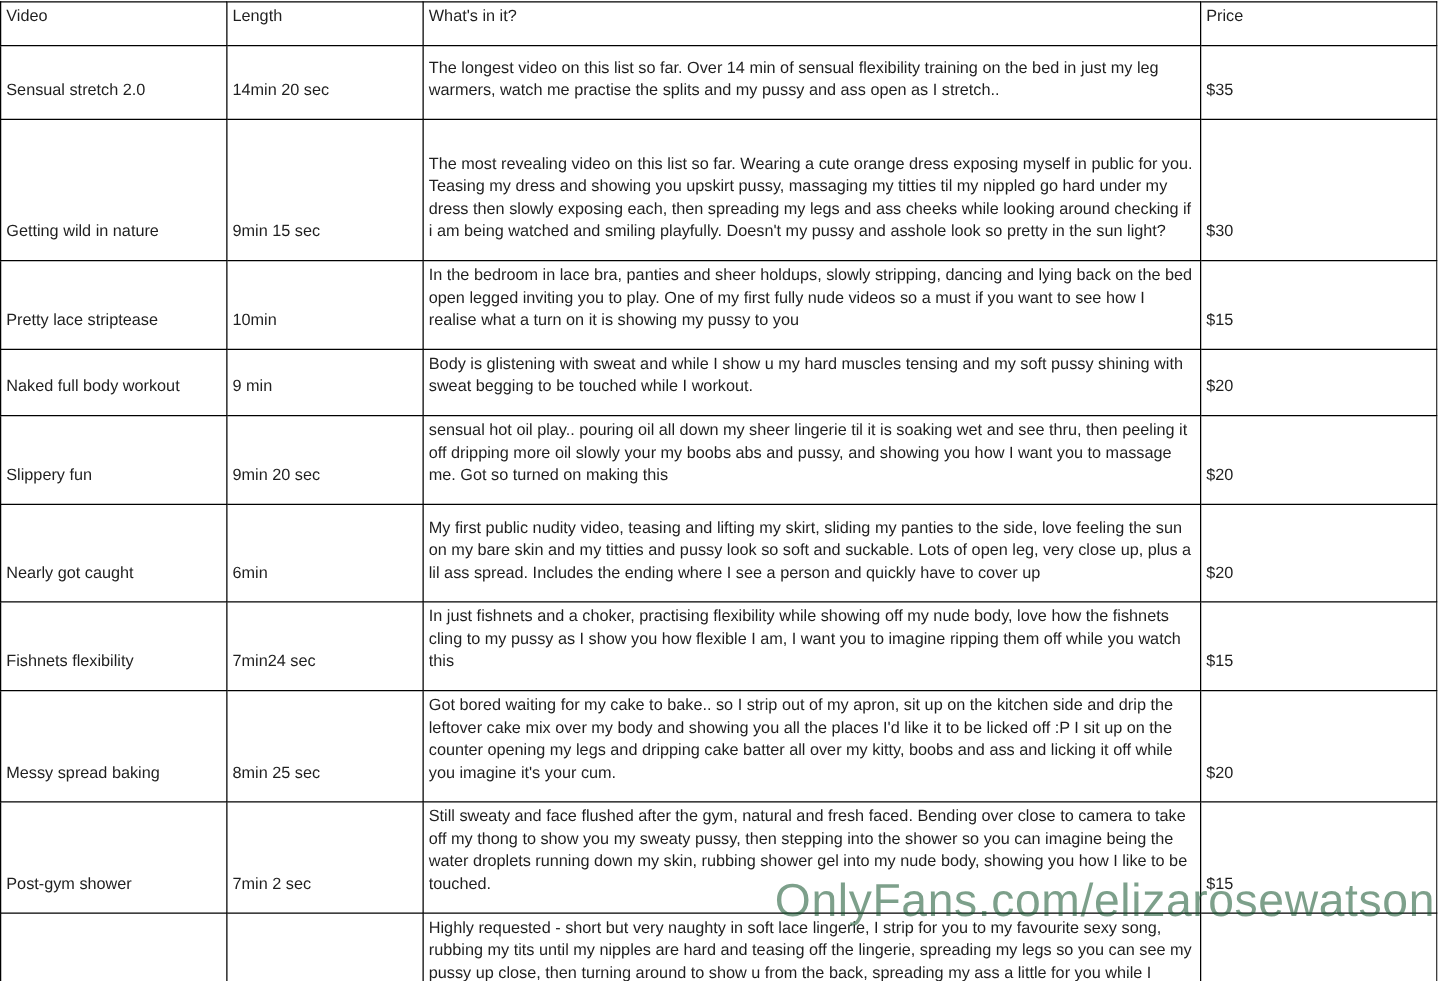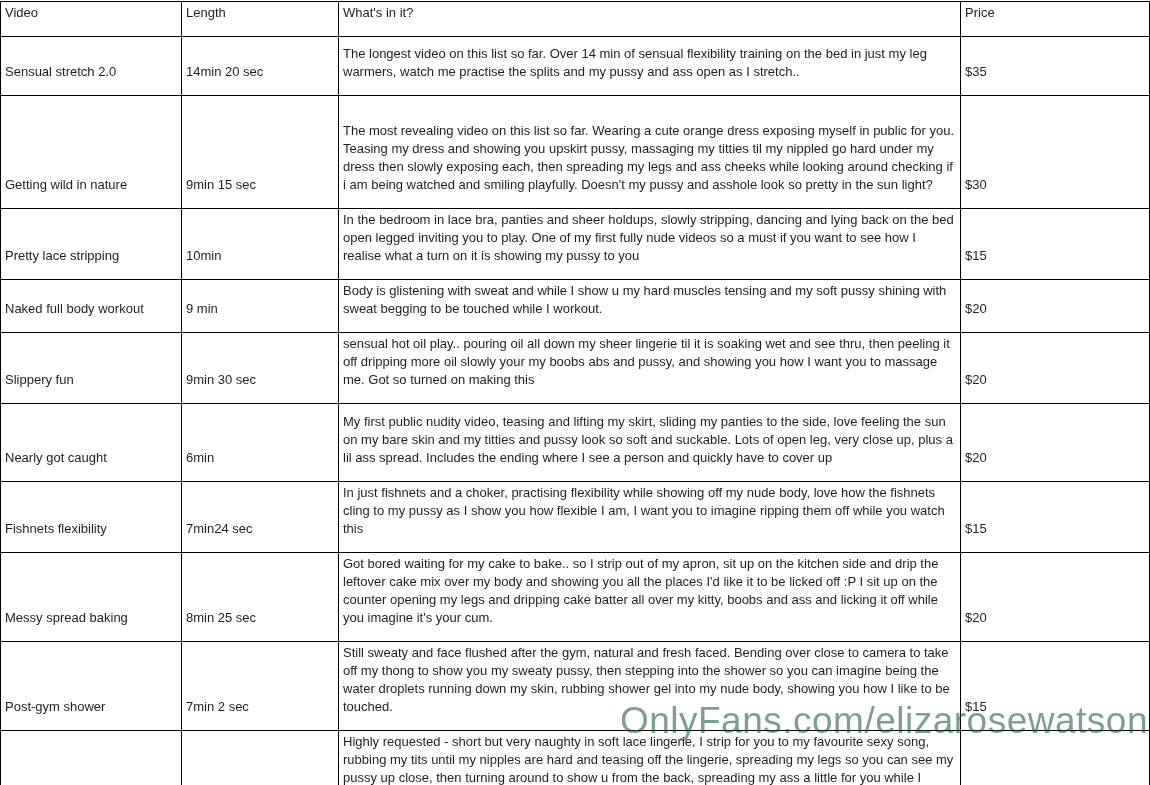--- a/index.html
+++ b/index.html
@@ -55,34 +55,34 @@
     <td>The longest video on this list so far. Over 14 min of sensual flexibility training on the bed in just my leg warmers, watch me practise the splits and my pussy and ass open as I stretch..</td>
     <td class="price">$35</td>
   </tr>
       <tr style="height: 113px;">
     <td>Getting wild in nature</td>
     <td>9min 15 sec</td>
     <td>The most revealing video on this list so far. Wearing a cute orange dress exposing myself in public for you. Teasing my dress and showing you upskirt pussy, massaging my titties til my nippled go hard under my dress then slowly exposing each, then spreading my legs and ass cheeks while looking around checking if i am being watched and smiling playfully. Doesn't my pussy and asshole look so pretty in the sun light?</td>
     <td class="price">$30</td>
   </tr>
       <tr style="height: 59px;">
-    <td>Pretty lace stripping</td>
+    <td>Pretty lace striptease</td>
     <td>10min</td>
     <td>In the bedroom in lace bra, panties and sheer holdups, slowly stripping, dancing and lying back on the bed open legged inviting you to play. One of my first fully nude videos so a must if you want to see how I realise what a turn on it is showing my pussy to you</td>
     <td class="price">$15</td>
   </tr>
       <tr style="height: 43px;">
     <td>Naked full body workout</td>
     <td>9 min</td>
     <td>Body is glistening with sweat and while I show u my hard muscles tensing and my soft pussy shining with sweat begging to be touched while I workout.</td>
     <td class="price">$20</td>
   </tr>
       <tr style="height: 59px;">
     <td>Slippery fun</td>
-    <td>9min 30 sec</td>
+    <td>9min 20 sec</td>
     <td>sensual hot oil play.. pouring oil all down my sheer lingerie til it is soaking wet and see thru, then peeling it off dripping more oil slowly your my boobs abs and pussy, and showing you how I want you to massage me. Got so turned on making this</td>
     <td class="price">$20</td>
   </tr>
       <tr style="height: 78px;">
     <td>Nearly got caught</td>
     <td>6min</td>
     <td>My first public nudity video, teasing and lifting my skirt, sliding my panties to the side, love feeling the sun on my bare skin and my titties and pussy look so soft and suckable. Lots of open leg, very close up, plus a lil ass spread. Includes the ending where I see a person and quickly have to cover up</td>
     <td class="price">$20</td>
   </tr>
       <tr style="height: 60px;">

